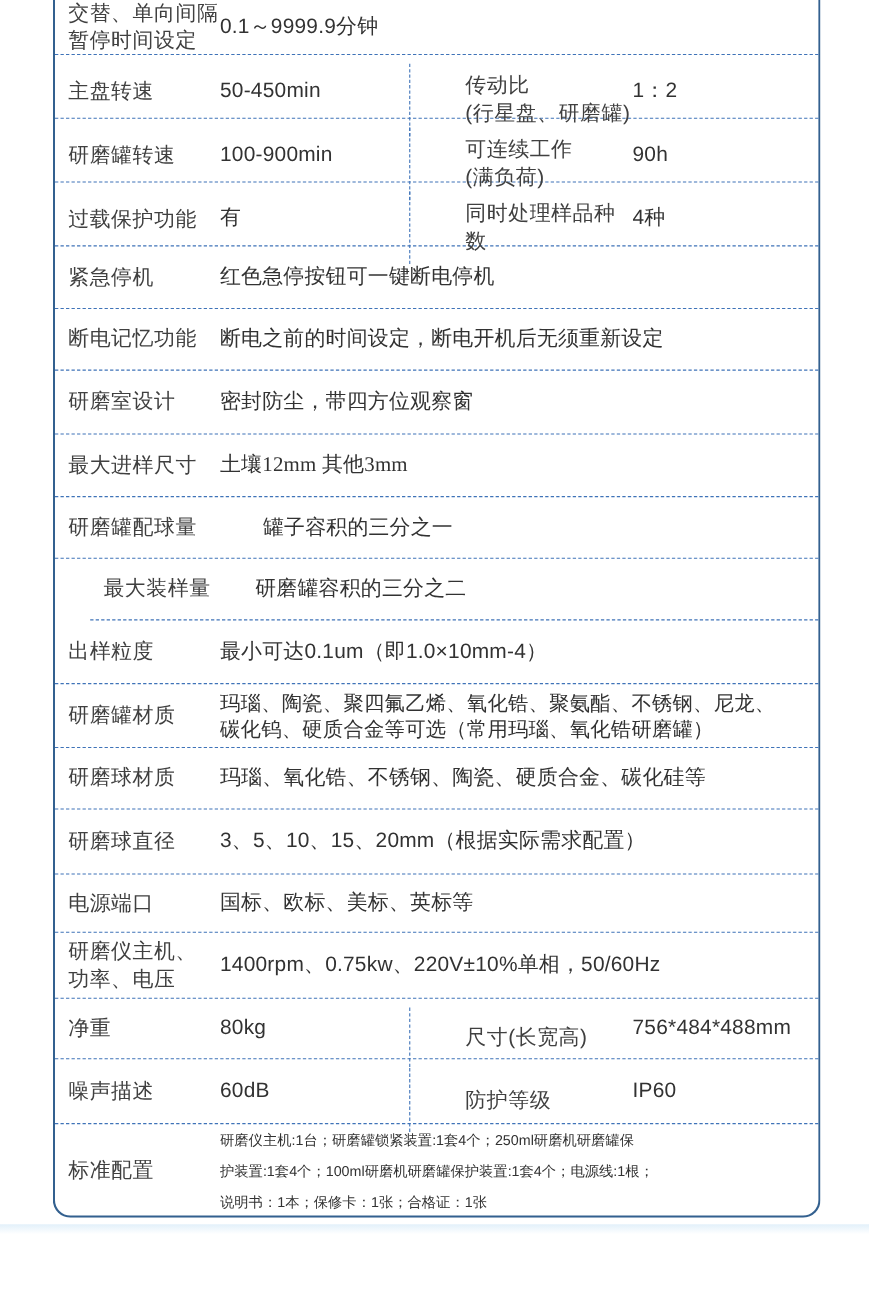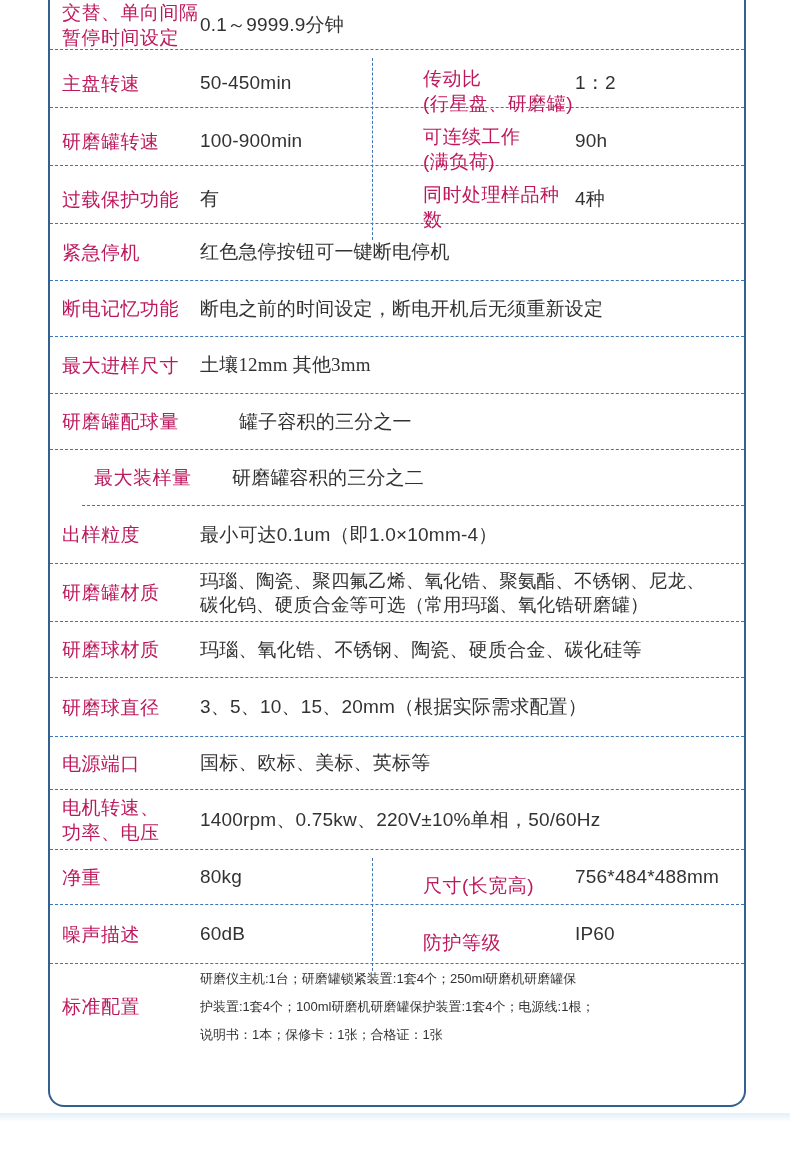--- a/index.html
+++ b/index.html
@@ -34,21 +34,21 @@
     box-sizing: border-box;
     border-bottom: 1px dashed #3f73b8;
     display: grid;
     align-items: center;
     padding-left: 12px;
   }
   .row:last-child { border-bottom: none; }
   .row.one { grid-template-columns: 138px 1fr; }
   .row.two { grid-template-columns: 138px 172px 203px 1fr; }
   .lbl {
-    color: #be185d;
+    color: #404040;
     font-size: 19px;
     line-height: 25px;
     white-space: pre-line;
     letter-spacing: 0.5px;
   }
   .val {
     color: #323232;
     font-size: 19px;
     line-height: 24px;
     white-space: pre-line;
@@ -113,20 +113,24 @@
         <div class="val">4种</div>
       </div>
       <div class="row one" style="height: 57px;">
         <div class="lbl">紧急停机</div>
         <div class="val">红色急停按钮可一键断电停机</div>
       </div>
       <div class="row one" style="height: 56px;">
         <div class="lbl">断电记忆功能</div>
         <div class="val">断电之前的时间设定，断电开机后无须重新设定</div>
       </div>
+      <div class="row one" style="height: 58px;">
+        <div class="lbl">研磨室设计</div>
+        <div class="val">密封防尘，带四方位观察窗</div>
+      </div>
       <div class="row one" style="height: 57px; font-family: Liberation Serif, serif;">
         <div class="lbl">最大进样尺寸</div>
         <div class="val">土壤12mm 其他3mm</div>
       </div>
       <div class="row one" style="height: 56px; gap: 39px;">
         <div class="lbl">研磨罐配球量</div>
         <div class="val">罐子容积的三分之一</div>
       </div>
       <div class="row one" style="height: 56px; margin-left: 32px;">
         <div class="lbl">最大装样量</div>
@@ -147,21 +151,21 @@
       </div>
       <div class="row one" style="height: 59px;">
         <div class="lbl">研磨球直径</div>
         <div class="val">3、5、10、15、20mm（根据实际需求配置）</div>
       </div>
       <div class="row one" style="height: 53px;">
         <div class="lbl">电源端口</div>
         <div class="val">国标、欧标、美标、英标等</div>
       </div>
       <div class="row one" style="height: 60px;">
-        <div class="lbl">电机转速、
+        <div class="lbl">研磨仪主机、
 功率、电压</div>
         <div class="val">1400rpm、0.75kw、220V±10%单相，50/60Hz</div>
       </div>
       <div class="row two" style="height: 55px;">
         <div class="lbl">净重</div>
         <div class="val">80kg</div>
         <div class="lbl c3">尺寸(长宽高)</div>
         <div class="val">756*484*488mm</div>
       </div>
       <div class="row two" style="height: 59px;">

